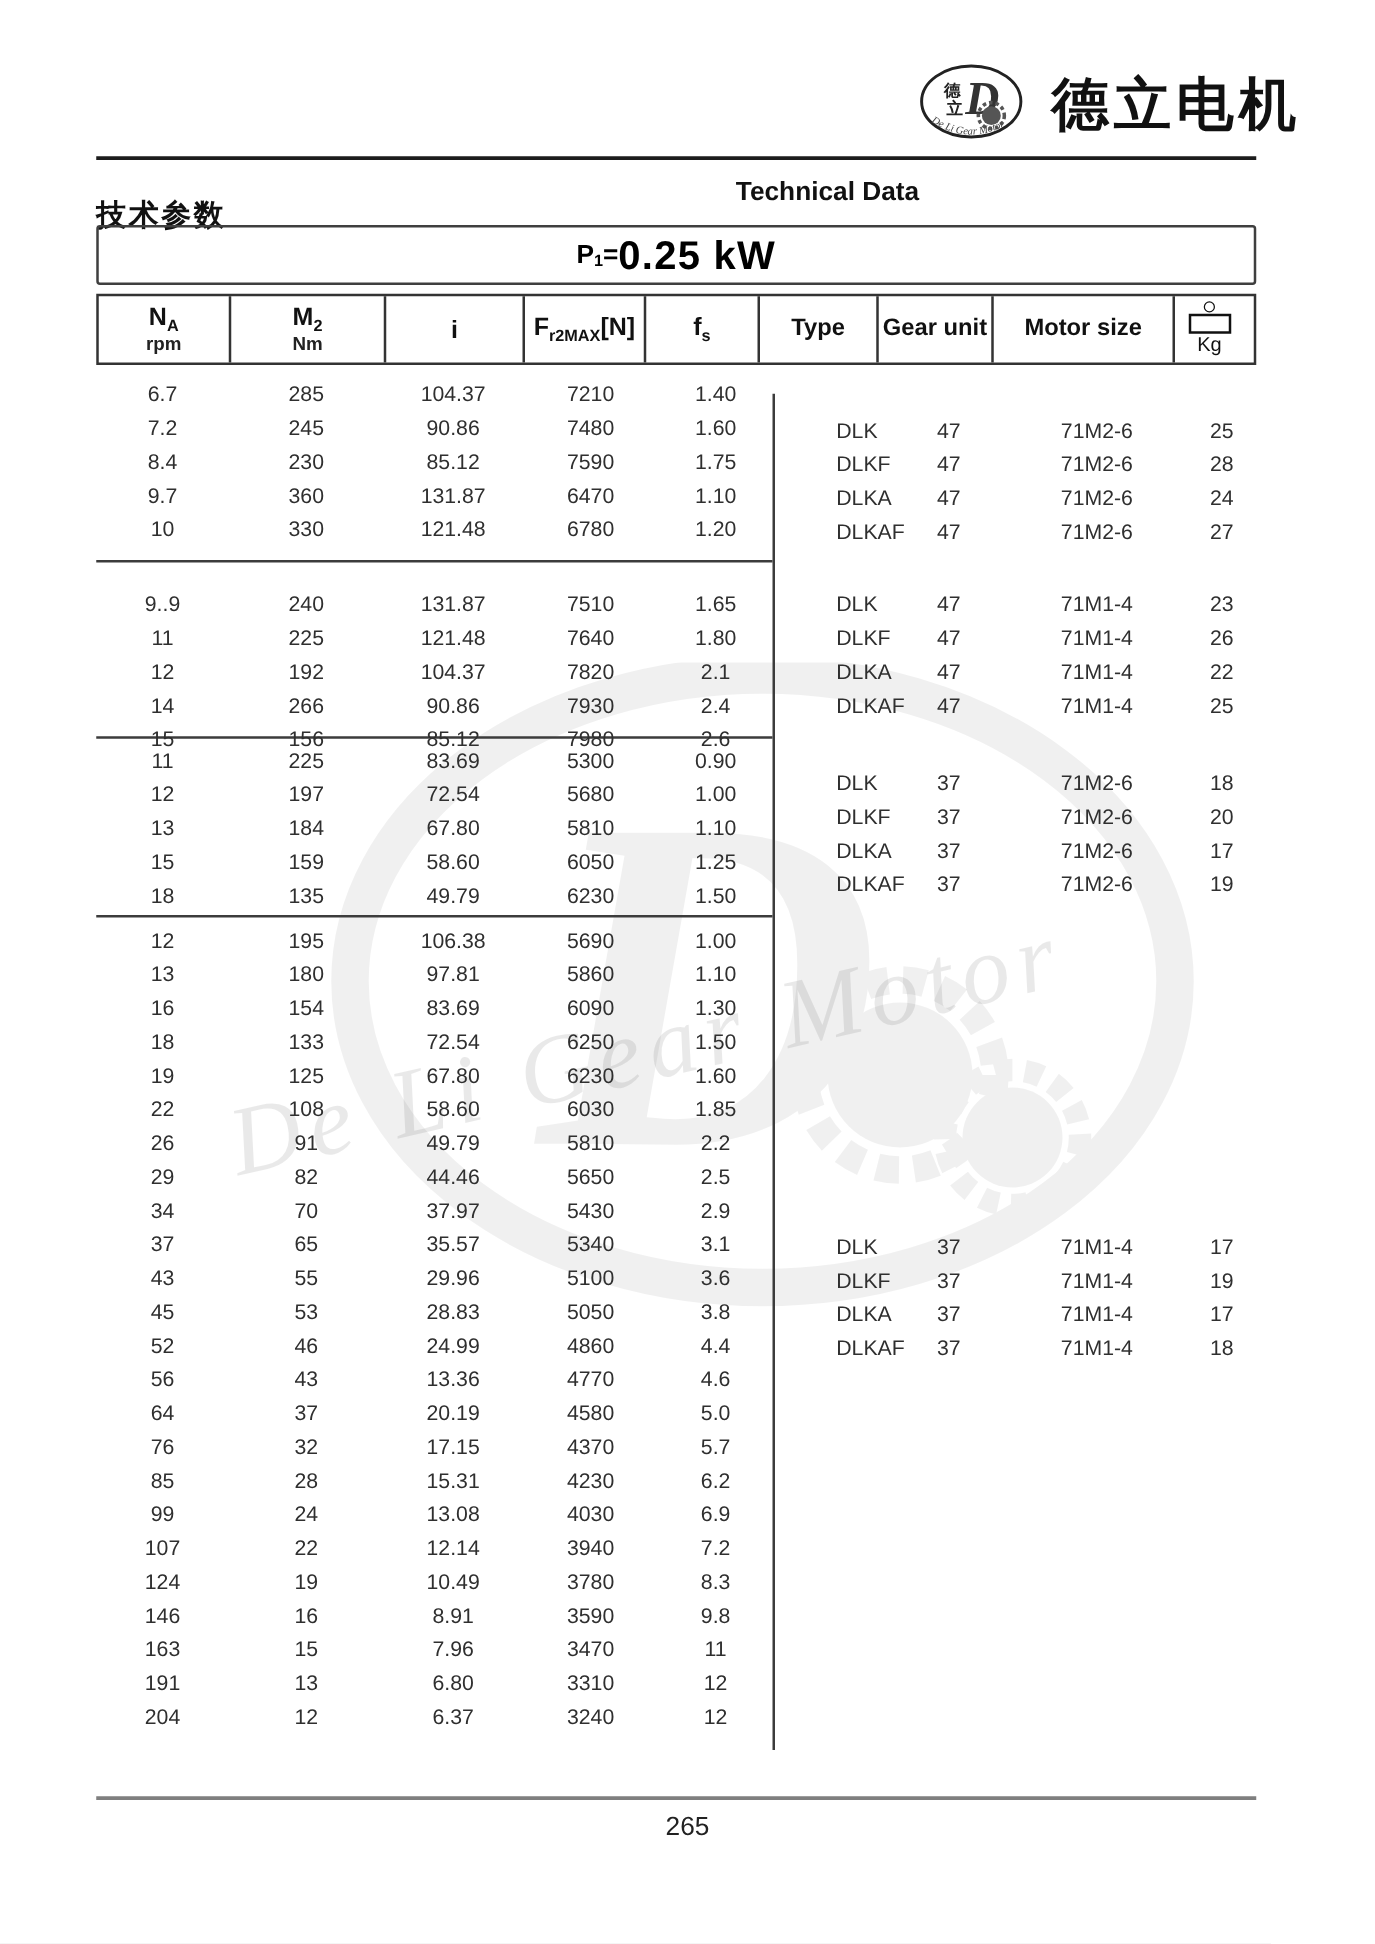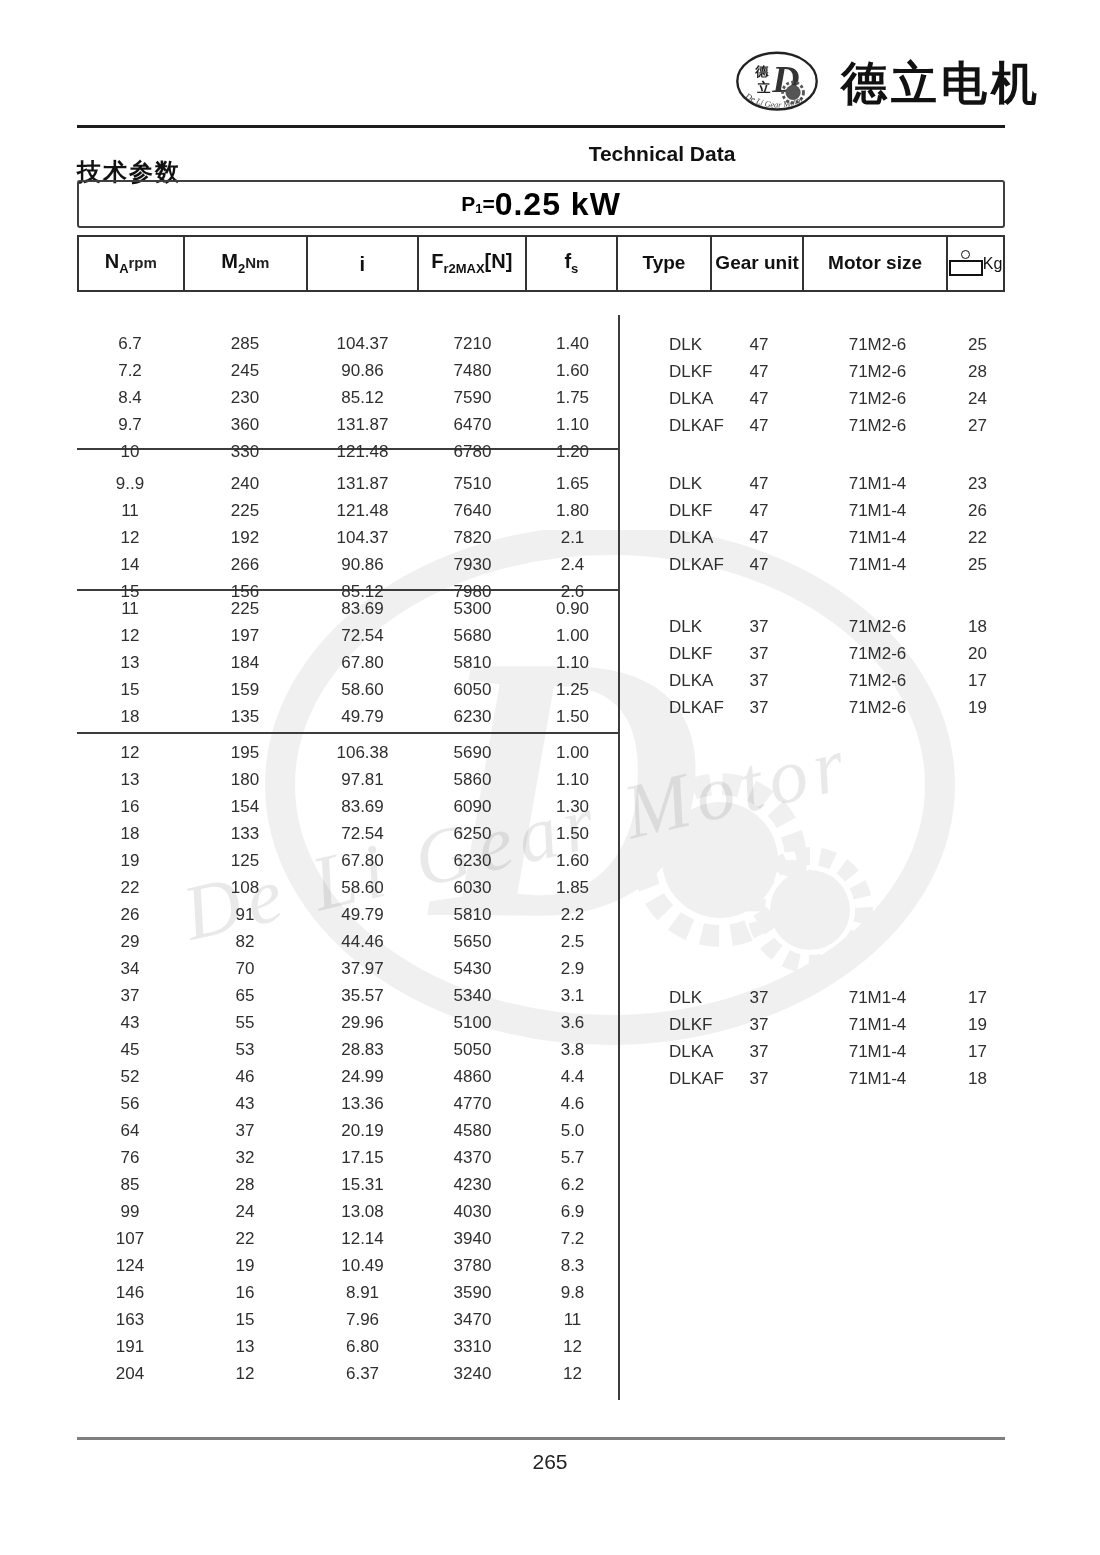--- a/index.html
+++ b/index.html
@@ -29,41 +29,41 @@
   .pbox{position:absolute;top:180px;left:77px;width:928px;height:48px;border:2px solid #3f3f3f;border-radius:3px;
         box-sizing:border-box;display:flex;align-items:center;justify-content:center;color:#000;}
   .pbox .p-pre{font-size:21px;font-weight:bold;}
   .pbox .p-sub{font-size:13px;font-weight:bold;position:relative;top:4px;}
   .pbox .p-eq{font-size:21px;font-weight:bold;}
   .pbox .p-val{font-size:32px;font-weight:bold;letter-spacing:1px;}
 
   
   .thead{position:absolute;top:235px;left:77px;width:928px;height:57px;display:flex;
          border:2px solid #333;box-sizing:border-box;}
-  .th{border-right:2px solid #333;box-sizing:border-box;display:flex;flex-direction:row;
+  .th{border-right:2px solid #333;box-sizing:border-box;display:flex;flex-direction:column;
       align-items:center;justify-content:center;color:#111;line-height:1.1;}
   .th:last-child{border-right:none;}
   .th .sym{font-size:20px;font-weight:bold;}
   .th .sym sub{font-size:13px;}
   .th .unit{font-size:15px;font-weight:bold;color:#222;}
   .th .lbl{font-size:19px;font-weight:bold;}
-  .h-na{width:106px}.h-m2{width:124px}.h-i{width:111px}.h-fr{width:109px}.h-fs{width:91px}
+  .h-na{width:106px}.h-m2{width:124px}.h-i{width:111px}.h-fr{width:97px}.h-fs{width:91px}
   .h-type{width:95px}.h-gear{width:92px}.h-motor{width:145px}.h-kg{width:55px}
   .kg-icon{display:flex;flex-direction:column;align-items:center;margin-bottom:1px;}
   .kg-knob{width:7px;height:7px;border:1.5px solid #111;border-radius:50%;margin-bottom:1px;}
   .kg-body{width:34px;height:16px;border:2px solid #111;box-sizing:border-box;}
   .kg-lbl{font-size:16px;color:#111;}
 
   
   .tbody{position:absolute;top:292px;left:77px;width:928px;height:1108px;}
   .vline{position:absolute;left:541px;top:23px;height:1085px;width:0;border-left:2px solid #3c3c3c;}
   .group{display:flex;box-sizing:border-box;}
   .g1{height:158px}.g2{height:141px}.g3{height:143px}.g4{height:666px}
   .gleft{width:541px;box-sizing:border-box;}
-  .g1 .gleft{padding-top:38px}.g2 .gleft{padding-top:20px}.g3 .gleft{padding-top:4px}.g4 .gleft{padding-top:5px}
+  .g1 .gleft{padding-top:10px}.g2 .gleft{padding-top:20px}.g3 .gleft{padding-top:4px}.g4 .gleft{padding-top:5px}
   .g1 .gleft,.g2 .gleft,.g3 .gleft{border-bottom:2px solid #3c3c3c;}
   .gright{width:387px;box-sizing:border-box;}
   .g1 .gright{padding-top:39px}.g2 .gright{padding-top:20px}.g3 .gright{padding-top:22px}.g4 .gright{padding-top:250px}
   .drow,.mrow{height:27px;display:flex;align-items:center;font-size:17px;color:#2f2f2f;}
   .cell{display:inline-block;text-align:center;}
   .c-na{width:106px}.c-m2{width:124px}.c-i{width:111px}.c-fr{width:109px}.c-fs{width:91px}
   .c-type{width:95px;text-align:left;padding-left:51px;box-sizing:border-box;}
   .c-gear{width:92px}.c-motor{width:145px}.c-kg{width:55px}
 
   

